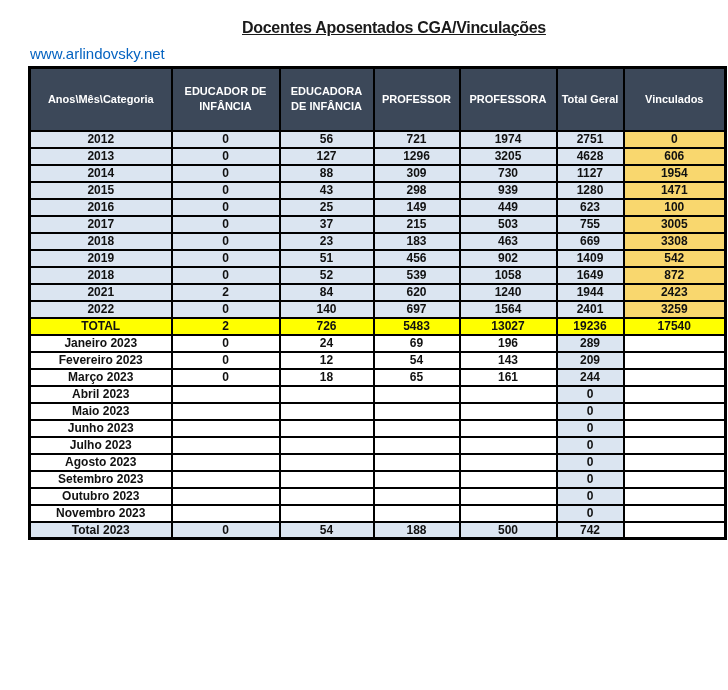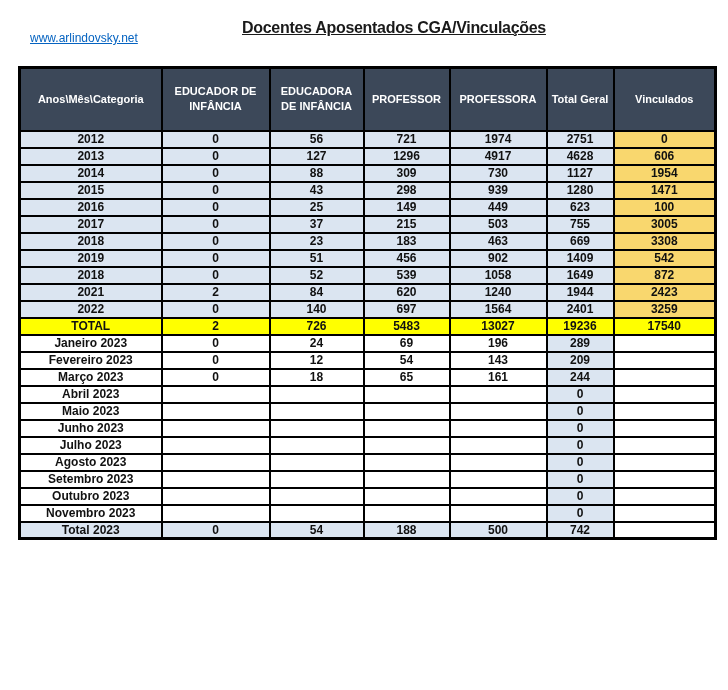--- a/index.html
+++ b/index.html
@@ -13,32 +13,32 @@
   }
   *{box-sizing:border-box;}
   html,body{margin:0;padding:0;}
   body{
     width:728px;height:690px;background:#ffffff;
     font-family:"Liberation Sans", sans-serif;
     position:relative;overflow:hidden;
   }
   .topbar{position:relative;height:66px;}
   .site-link{
-    position:absolute;left:30px;top:31px;
-    font-size:12px;color:var(--link-blue);
-    text-decoration:underline;cursor:pointer;white-space:nowrap;
+    position:absolute;left:30px;top:45px;
+    font-size:15px;color:var(--link-blue);
+    cursor:pointer;white-space:nowrap;
   }
   .page-title{
     position:absolute;left:242px;top:19px;
     font-size:16px;font-weight:bold;color:#1a1a1a;
     letter-spacing:-0.3px;white-space:nowrap;text-decoration:underline;
   }
   table.grid{
     border-collapse:collapse;table-layout:fixed;
-    margin-left:18px;width:696px;
+    margin-left:28px;width:696px;
     border:3px solid var(--border);
     padding-left:8px;
   }
   table.grid th{
     background:var(--header-bg);color:#ffffff;
     font-size:11px;font-weight:bold;text-align:center;
     height:63px;border:2px solid var(--border);
     padding:0 3px;line-height:1.35;
   }
   table.grid td{
@@ -91,21 +91,21 @@
         <td class="c-blue">721</td>
         <td class="c-blue">1974</td>
         <td class="c-blue">2751</td>
         <td class="c-gold">0</td>
       </tr>
       <tr>
         <td class="c-blue">2013</td>
         <td class="c-blue">0</td>
         <td class="c-blue">127</td>
         <td class="c-blue">1296</td>
-        <td class="c-blue">4917</td>
+        <td class="c-blue">3205</td>
         <td class="c-blue">4628</td>
         <td class="c-gold">606</td>
       </tr>
       <tr>
         <td class="c-blue">2014</td>
         <td class="c-blue">0</td>
         <td class="c-blue">88</td>
         <td class="c-blue">309</td>
         <td class="c-blue">730</td>
         <td class="c-blue">1127</td>

